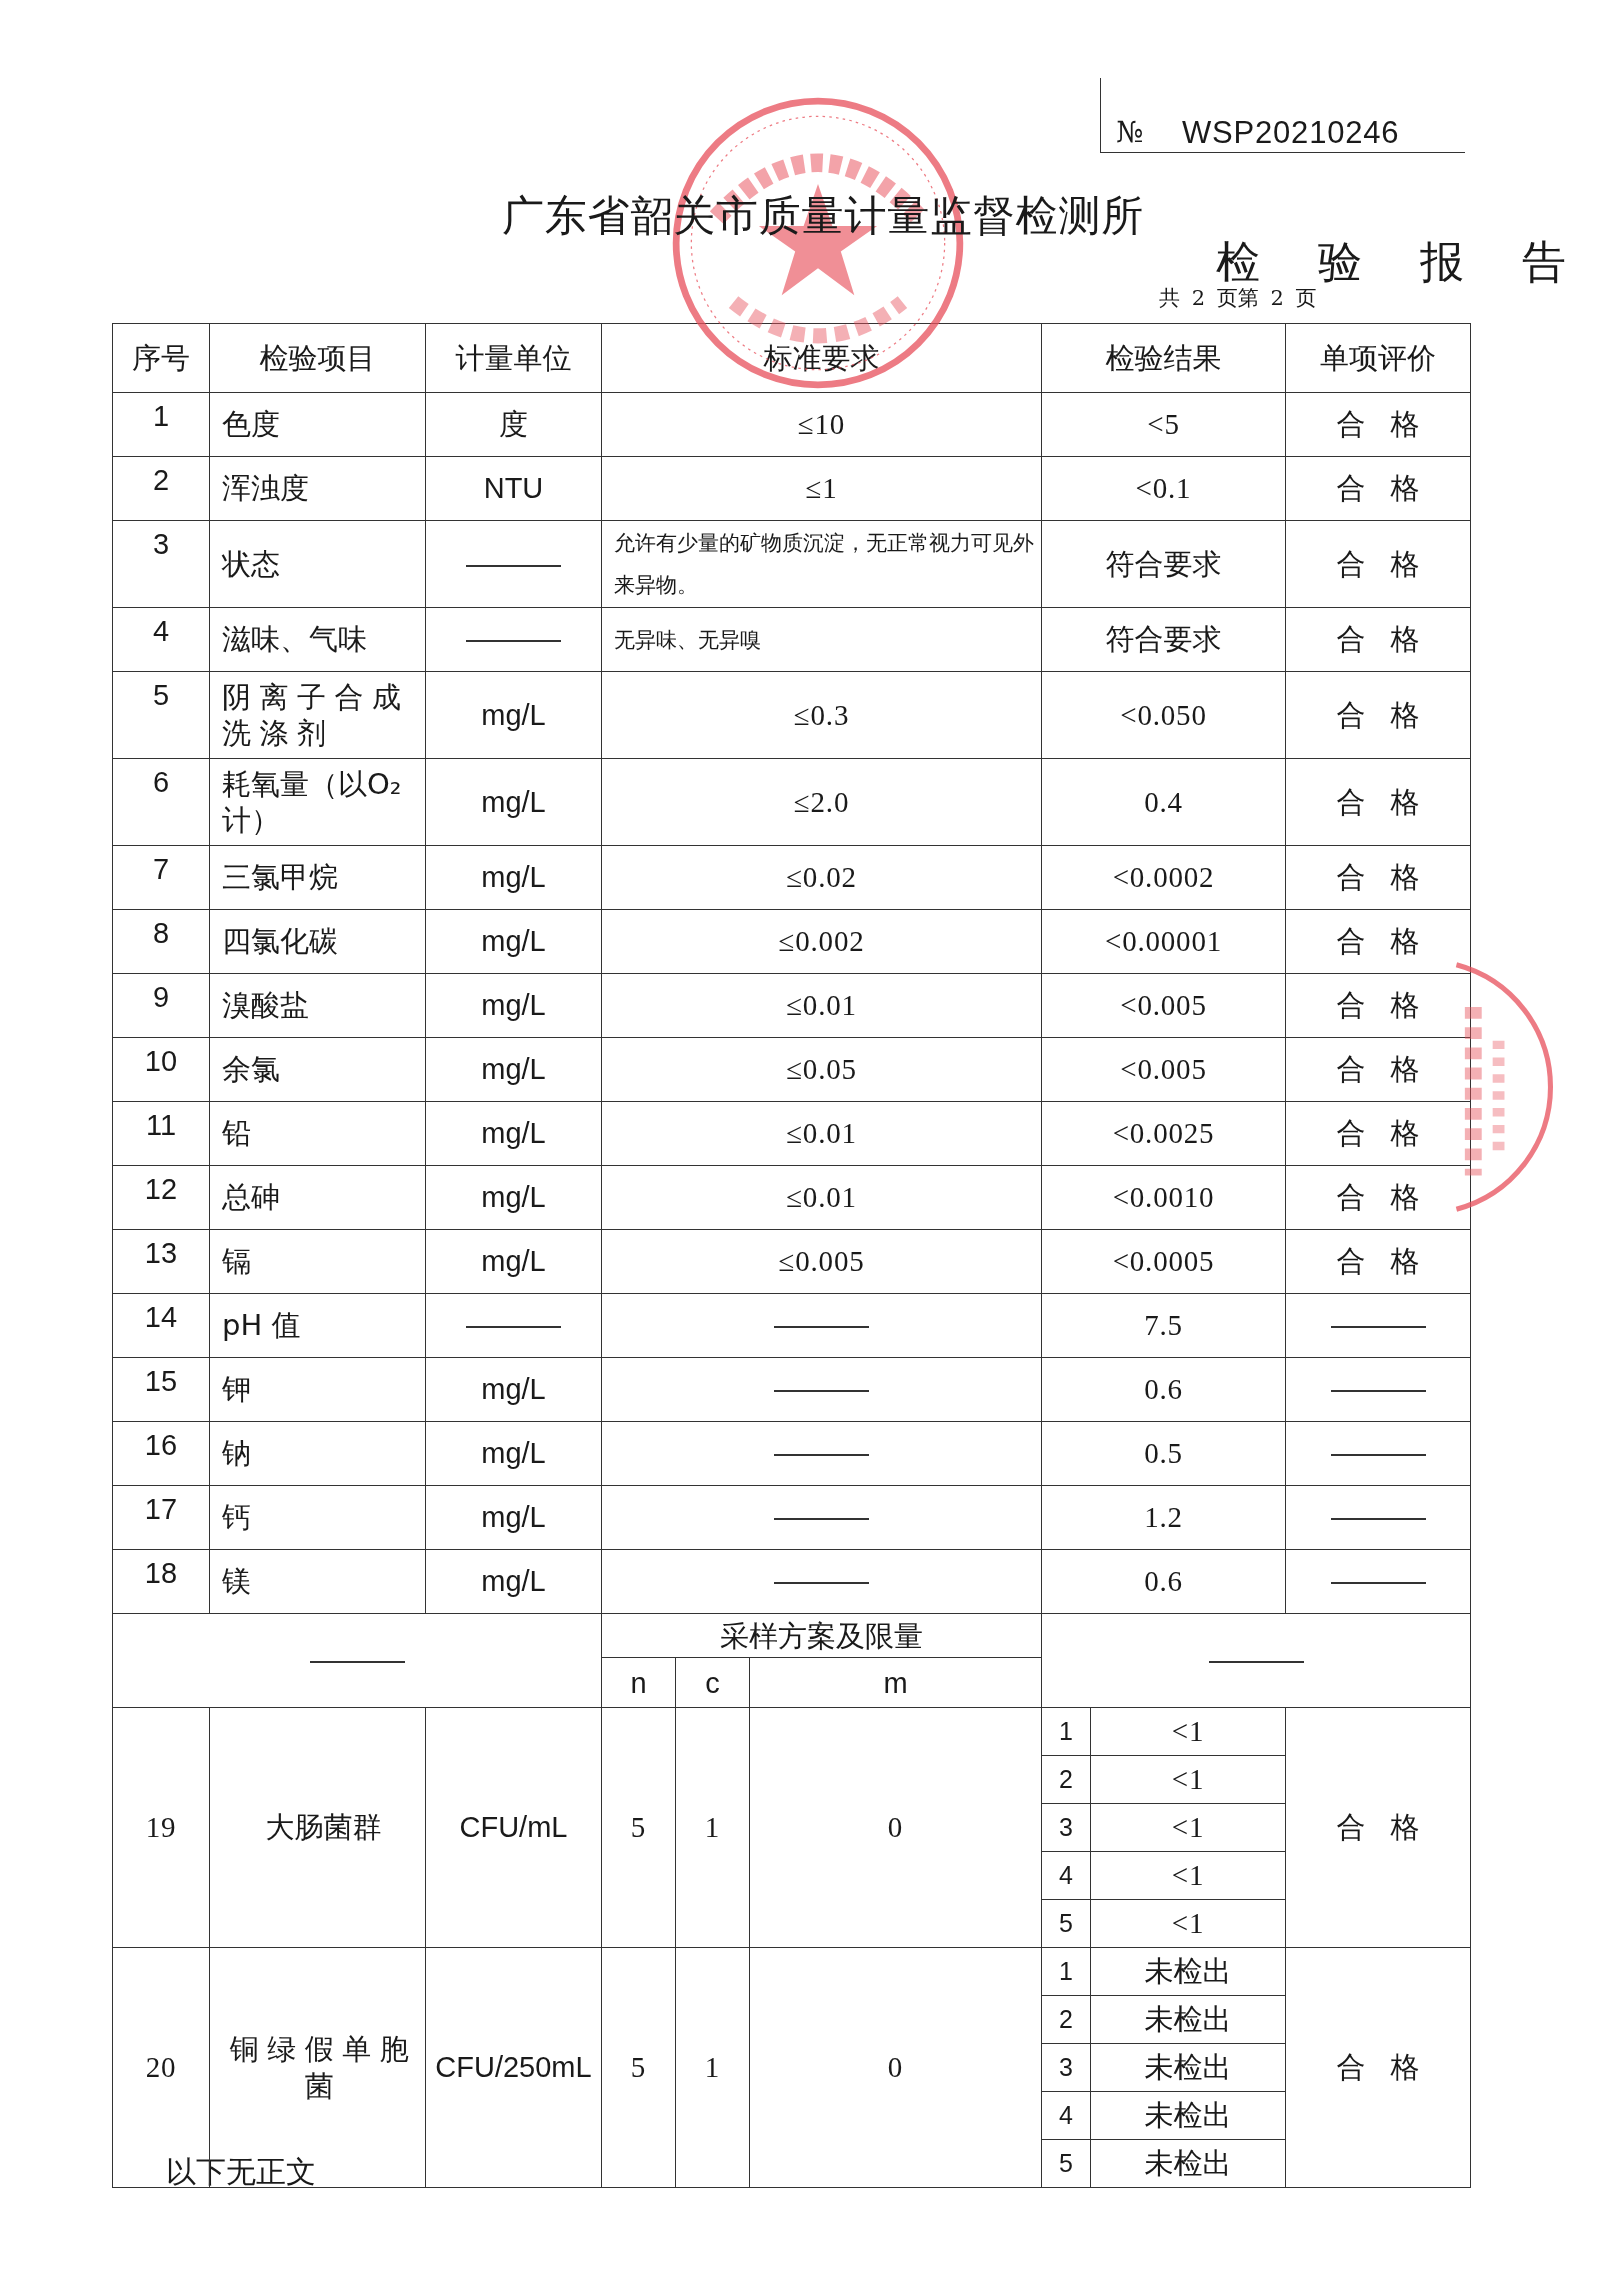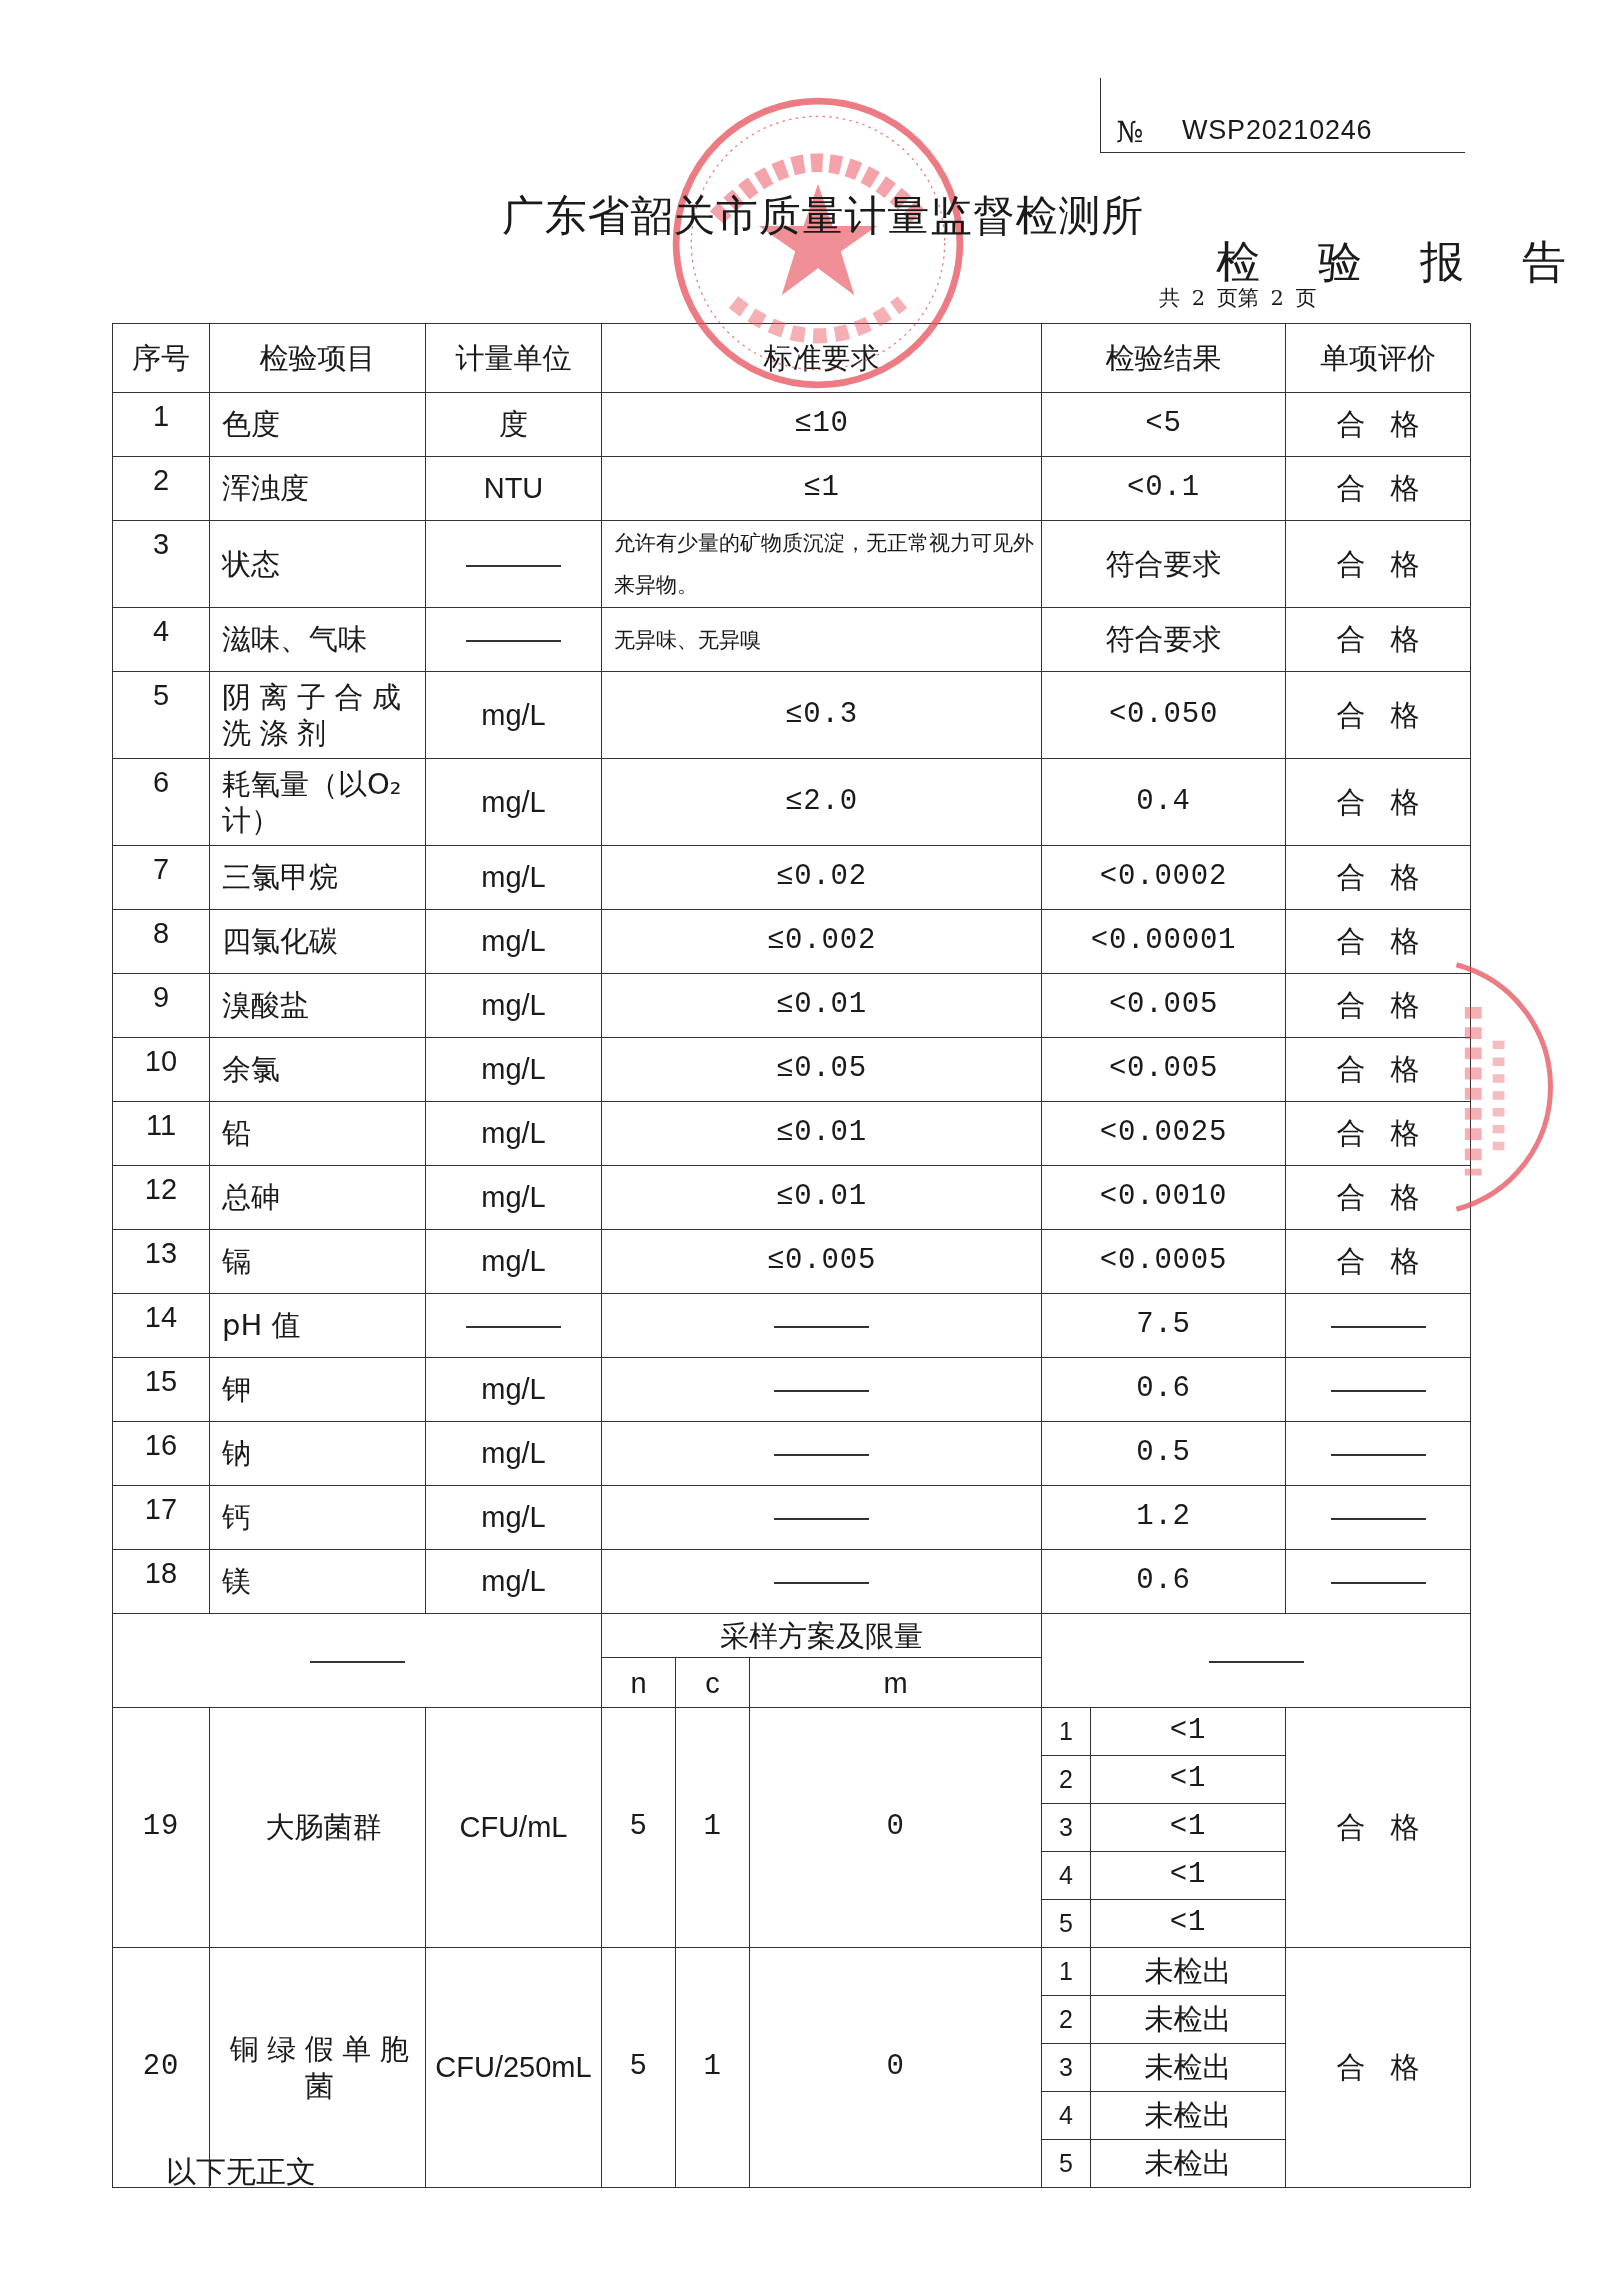--- a/index.html
+++ b/index.html
@@ -2,40 +2,40 @@
 <html style="font-size:13.5px"><head>
 <meta charset="utf-8">
 <style>
   html, body { margin: 0; padding: 0; background: #ffffff; }
   body { width: 1624px; height: 2295px; position: relative; overflow: hidden;
          font-family: "DejaVu Sans", "Liberation Sans", sans-serif; color: #1a1a1a; }
 
   .docno { position: absolute; left: 1100px; top: 78px; width: 364px; height: 74px;
            border-left: 1.7px solid #333; border-bottom: 1.7px solid #333; }
   .docno .no-sign { position: absolute; left: 15px; top: 37px; font-family: "DejaVu Serif", serif; font-size: 29px; }
-  .docno .no-val { position: absolute; left: 81px; top: 37px; font-family: "Liberation Sans Narrow","Liberation Sans", sans-serif; font-size: 27px; letter-spacing: 0.8px; }
+  .docno .no-val { position: absolute; left: 81px; top: 37px; font-family: "Liberation Sans Narrow","Liberation Sans", sans-serif; font-size: 31px; letter-spacing: 0.8px; }
 
   .title-org { position: absolute; left: 0; width: 1612px; top: 188px; text-align: center;
                font-size: 42px; letter-spacing: 0.8px; z-index: 3; padding-left: 34px; box-sizing: border-box; }
   .title-report { position: absolute; left: 0; width: 1624px; top: 233px; text-align: right;
                   font-size: 44px; letter-spacing: 58px; z-index: 3; padding-left: 34px; box-sizing: border-box; }
   .page-count { position: absolute; left: 1159px; top: 284px; font-family: "DejaVu Serif", serif; font-size: 21px; word-spacing: 5px; }
 
   .stamp-main { position: absolute; left: 666px; top: 91px; width: 304px; height: 304px; z-index: 2; pointer-events: none; opacity: .75; }
   .stamp-side { position: absolute; left: 1448px; top: 956px; width: 118px; height: 262px; z-index: 2; pointer-events: none; opacity: .75; }
 
   table.report { position: absolute; left: 112px; top: 323px; width: 1357px; border-collapse: collapse; table-layout: fixed; z-index: 1; }
   table.report td { border: 1.7px solid #333; padding: 0; vertical-align: middle; text-align: center;
                     font-size: 29px; line-height: 1.25; }
   .hdr td { height: 68px; font-size: 30px; }
   .r td { height: 58px; }
   .r .seq { vertical-align: top; padding-top: 5px; font-family: "Liberation Sans", sans-serif; }
   .r .item { text-align: left; padding-left: 12px; }
   .unit { font-family: "Liberation Sans", sans-serif; }
-  .num { font-family: Liberation Mono, monospace; letter-spacing: 0.8px; margin-top: 29px; }
+  .num { font-family: Liberation Serif, serif; letter-spacing: 0.8px; margin-top: 29px; }
   .std-small { text-align: left !important; padding-left: 12px !important; font-size: 21px !important; line-height: 2 !important; }
   .eval { letter-spacing: 25px; padding-left: 25px !important; }
   .dash { display: inline-block; width: 95px; height: 0; border-top: 2.5px solid #333; vertical-align: middle; }
   .tall td { height: 81px; }
   .sub td { font-size: 24px; }
   .mini td { height: 47px; font-size: 27px; }
   .mini .idx { font-family: "Liberation Sans", sans-serif; font-size: 25px; }
   .item-spaced { letter-spacing: 8.5px; }
 
   .footer-note { position: absolute; left: 118px; top: 2152px; font-size: 30px; margin-left: 48px; }

